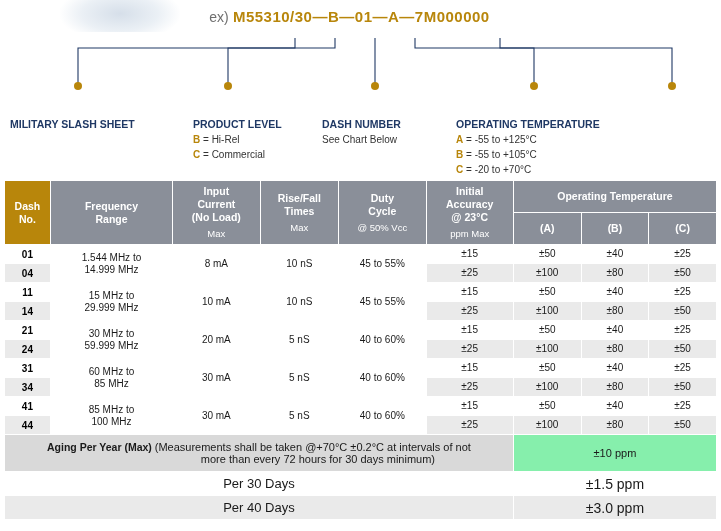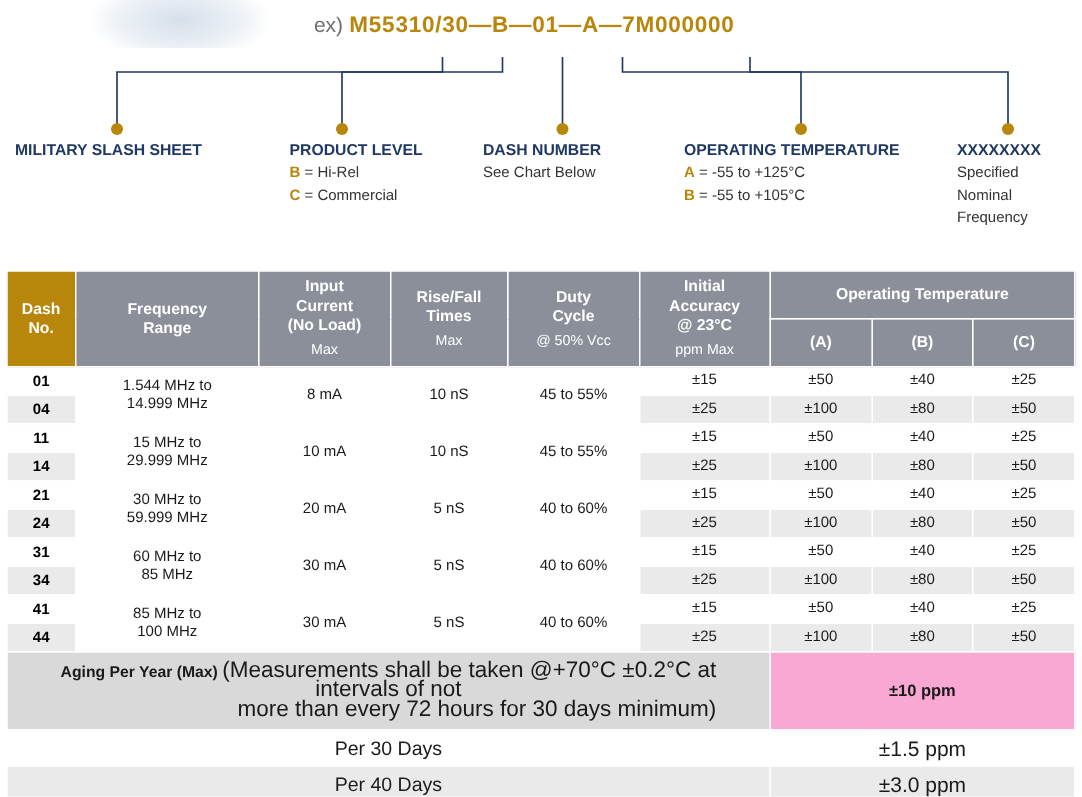--- a/index.html
+++ b/index.html
@@ -39,21 +39,21 @@
     position: absolute;
     left: 0;
     top: 34px;
     width: 721px;
     height: 62px;
   }
   
   .labels {
     position: absolute;
     left: 0;
-    top: 88px;
+    top: 112px;
     width: 721px;
     height: 70px;
   }
   .lbl {
     position: absolute;
     font-size: 10.5px;
     line-height: 13px;
   }
   .lbl .head {
     color: #1f3864;
@@ -126,26 +126,26 @@
     background: #d9d9d9;
     color: #1a1a1a;
     font-weight: bold;
     text-align: left;
     padding: 6px 8px;
     font-size: 10.5px;
     border: 1px solid #cfcfcf;
   }
   .aging-note {
     font-weight: normal;
-    font-size: 15px;
+    font-size: 11px;
     line-height: 12px;
   }
   .aging-val {
-    background: #f9a8d4;
-    font-weight: bold;
+    background: #86efac;
+    font-weight: normal;
     font-size: 11px;
     border: 1px solid #cfcfcf;
   }
   .sub-label {
     background: #ffffff;
     text-align: left;
     padding: 4px 8px;
     font-size: 13px;
     border: 1px solid #cfcfcf;
   }
@@ -215,28 +215,23 @@
 
   <div class="lbl" style="left:322px; top:6px;">
     <div class="head">DASH NUMBER</div>
     <div class="sub">See Chart Below</div>
   </div>
 
   <div class="lbl" style="left:456px; top:6px;">
     <div class="head">OPERATING TEMPERATURE</div>
     <div class="sub"><b>A</b> = -55 to +125°C</div>
     <div class="sub"><b>B</b> = -55 to +105°C</div>
+    <div class="sub"><b>C</b> = -20 to +70°C</div>
   </div>
 
-  <div class="lbl" style="left:638px; top:6px;">
-    <div class="head">XXXXXXXX</div>
-    <div class="sub">Specified</div>
-    <div class="sub">Nominal</div>
-    <div class="sub">Frequency</div>
-  </div>
 </div>
 
 <table class="spec">
   <colgroup>
     <col style="width:42px">
     <col style="width:112px">
     <col style="width:80px">
     <col style="width:72px">
     <col style="width:80px">
     <col style="width:80px">

